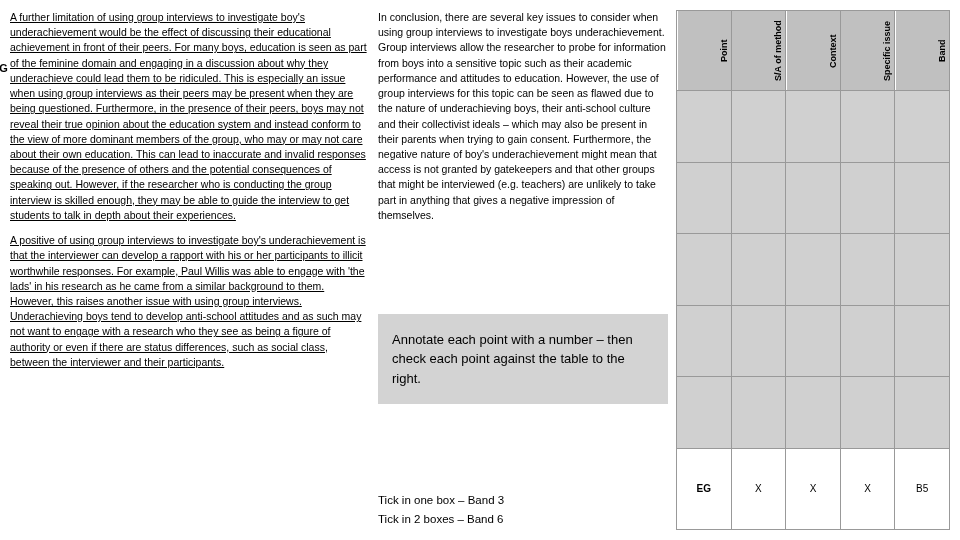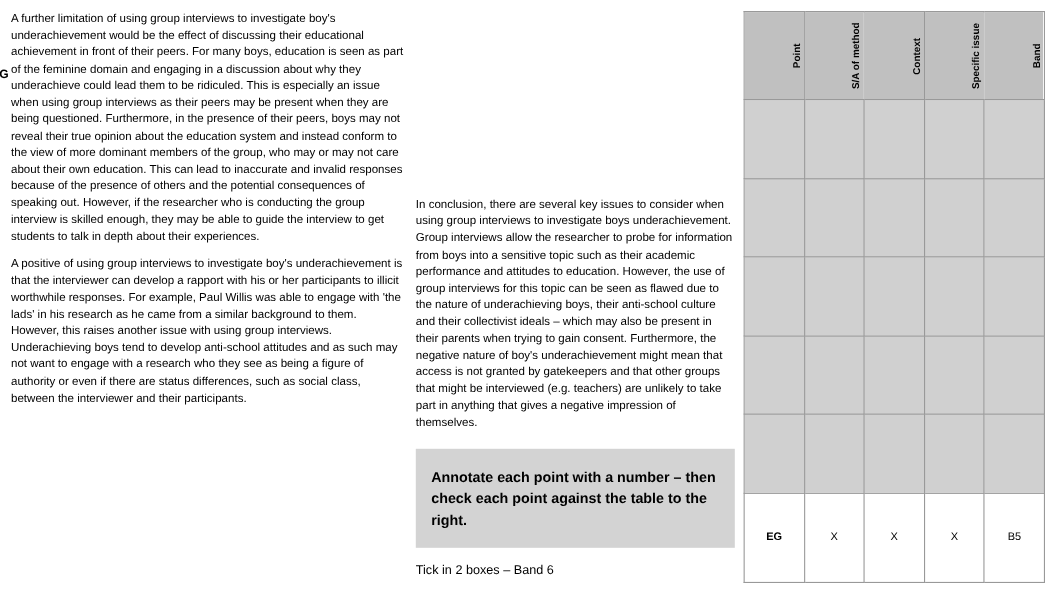--- a/index.html
+++ b/index.html
@@ -40,45 +40,46 @@
     }
 
     .left-text-block {
       font-size: 10.5px;
       line-height: 1.45;
       color: #000;
     }
 
     .left-text-block p {
       margin-bottom: 10px;
+      text-decoration: underline;
     }
 
     
     .mid-col {
       width: 290px;
       flex-shrink: 0;
       display: flex;
       flex-direction: column;
-      justify-content: flex-end;
-      gap: 0;
+      justify-content: space-between;
+      gap: 12px;
     }
 
     .mid-text-block {
       font-size: 10.5px;
       line-height: 1.45;
       color: #000;
       margin-bottom: 16px;
     }
 
     .annotate-box {
       background: #d3d3d3;
       padding: 16px 14px;
       margin-bottom: 12px;
       font-size: 13px;
-      font-weight: bold;
+      font-weight: normal;
       line-height: 1.5;
       color: #000;
     }
 
     .tick-info {
       font-size: 11.5px;
       line-height: 1.7;
       color: #000;
     }
 
@@ -145,20 +146,21 @@
     <div class="left-text-block">
       <p>A further limitation of using group interviews to investigate boy's underachievement would be the effect of discussing their educational achievement in front of their peers. For many boys, education is seen as part of the feminine domain and engaging in a discussion about why they underachieve could lead them to be ridiculed. This is especially an issue when using group interviews as their peers may be present when they are being questioned. Furthermore, in the presence of their peers, boys may not reveal their true opinion about the education system and instead conform to the view of more dominant members of the group, who may or may not care about their own education. This can lead to inaccurate and invalid responses because of the presence of others and the potential consequences of speaking out. However, if the researcher who is conducting the group interview is skilled enough, they may be able to guide the interview to get students to talk in depth about their experiences.</p>
       <p>A positive of using group interviews to investigate boy's underachievement is that the interviewer can develop a rapport with his or her participants to illicit worthwhile responses. For example, Paul Willis was able to engage with 'the lads' in his research as he came from a similar background to them. However, this raises another issue with using group interviews. Underachieving boys tend to develop anti-school attitudes and as such may not want to engage with a research who they see as being a figure of authority or even if there are status differences, such as social class, between the interviewer and their participants.</p>
     </div>
   </div>
 
   <div class="mid-col">
     <div class="mid-text-block">In conclusion, there are several key issues to consider when using group interviews to investigate boys underachievement. Group interviews allow the researcher to probe for information from boys into a sensitive topic such as their academic performance and attitudes to education. However, the use of group interviews for this topic can be seen as flawed due to the nature of underachieving boys, their anti-school culture and their collectivist ideals – which may also be present in their parents when trying to gain consent. Furthermore, the negative nature of boy's underachievement might mean that access is not granted by gatekeepers and that other groups that might be interviewed (e.g. teachers) are unlikely to take part in anything that gives a negative impression of themselves.</div>
     <div class="annotate-box">Annotate each point with a number – then check each point against the table to the right.</div>
     <div class="tick-info">
+      <div>Tick in one box – Band 3</div>
       <div>Tick in 2 boxes – Band 6</div>
     </div>
   </div>
 
   <div class="right-col">
     <table class="grading-table">
       <thead>
         <tr>
           <th>Point</th>
           <th>S/A of method</th>

